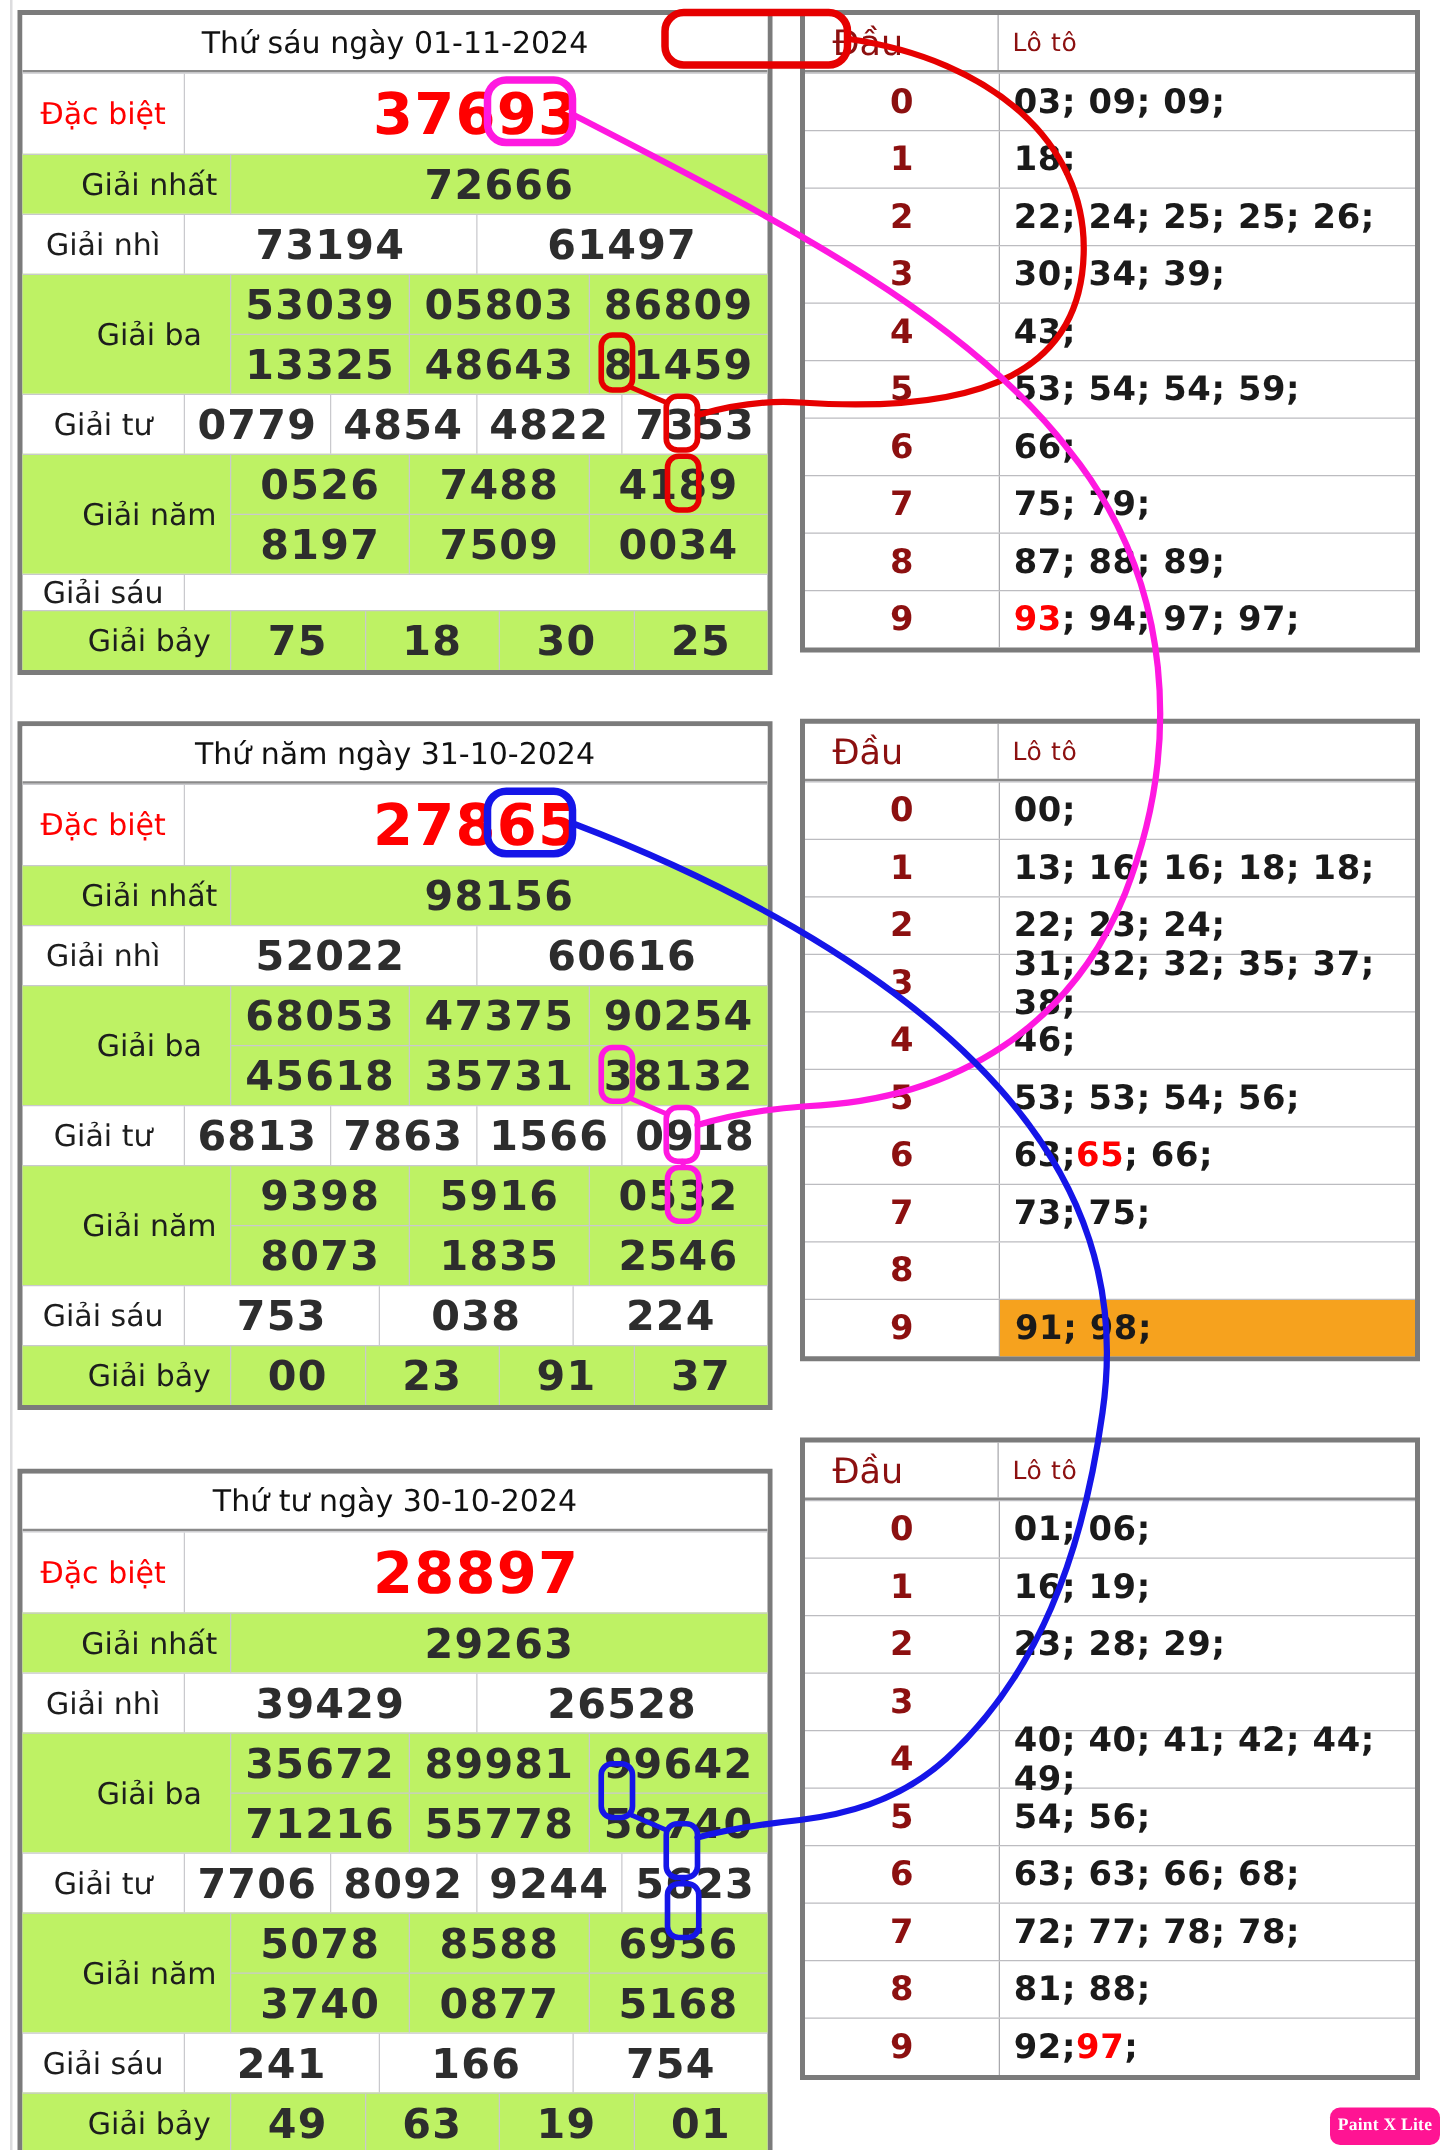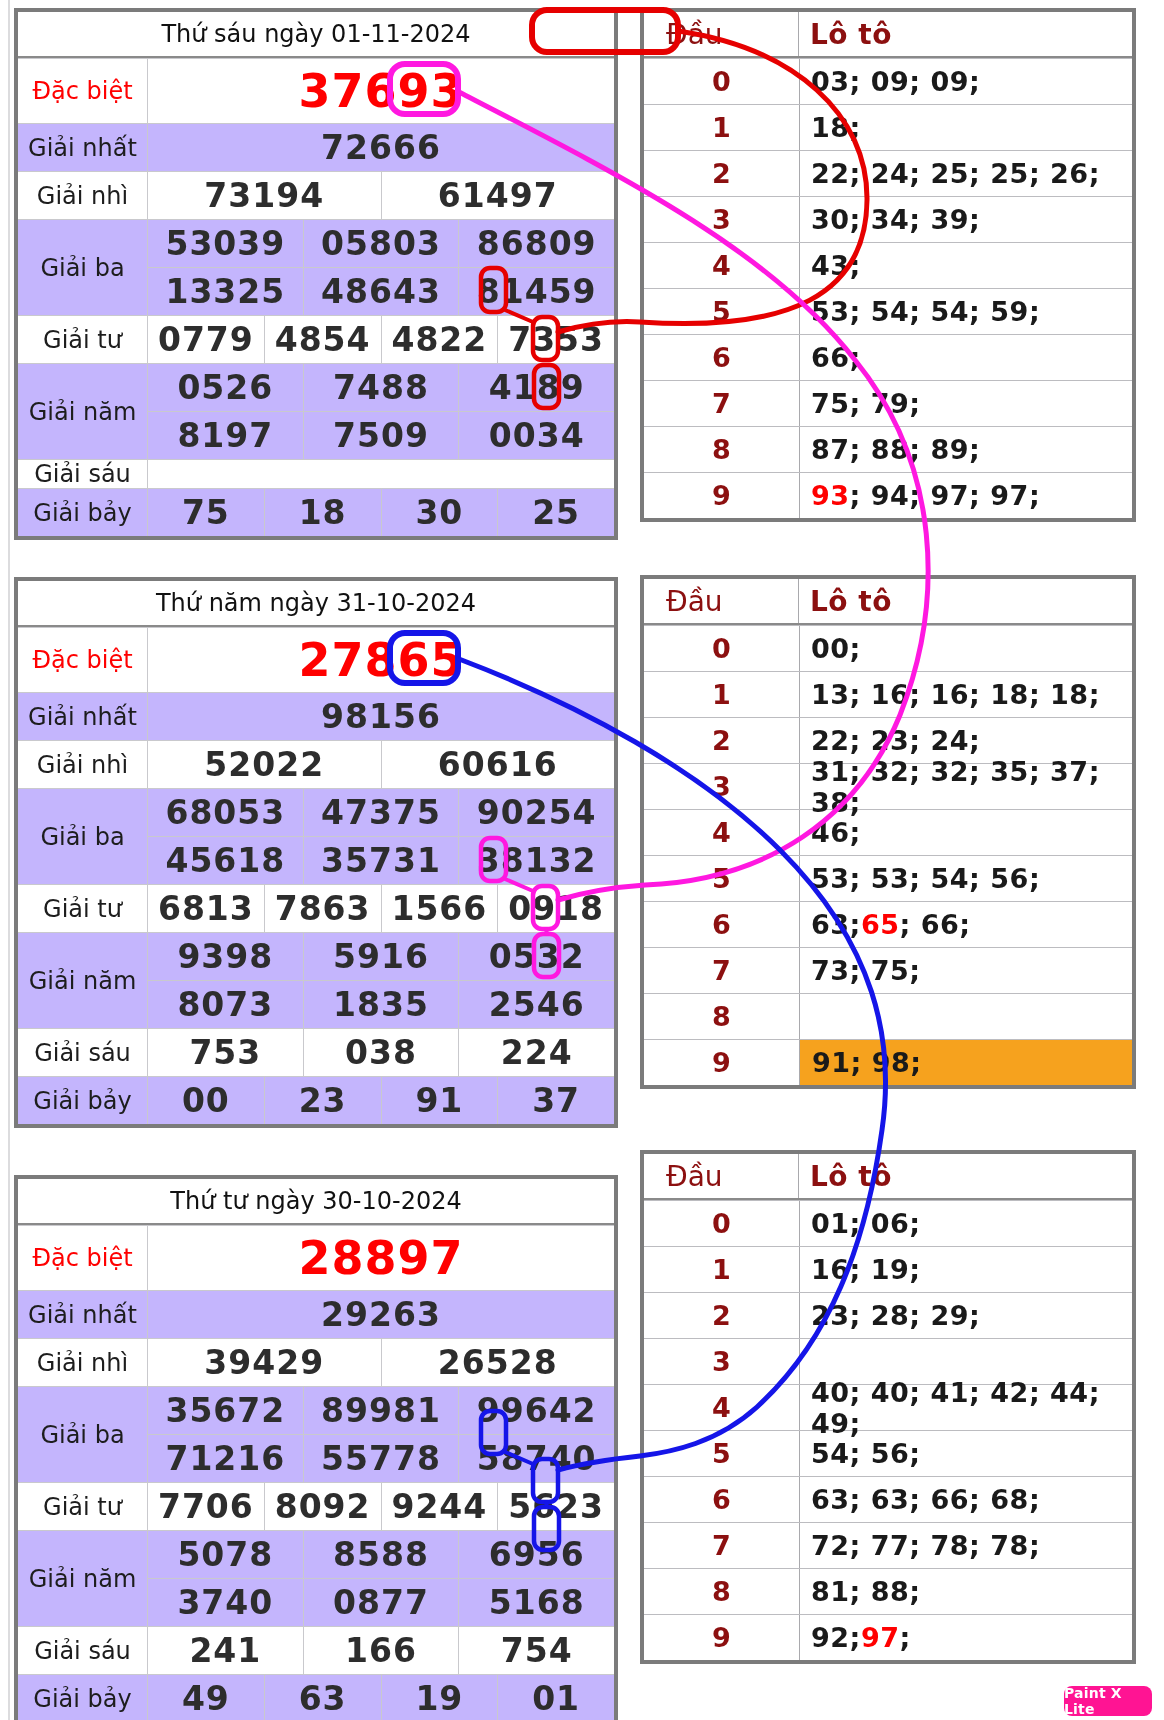--- a/index.html
+++ b/index.html
@@ -8,21 +8,21 @@
 
   .page-line{position:absolute;left:8px;top:0;width:2px;height:1720px;background:#dcdcde;}
 
   
   .xs-wrap{position:absolute;left:14px;width:604px;background:#fff;
            border:4px solid #7b7b7b;box-sizing:border-box;}
   .xs-header{height:44px;display:flex;align-items:center;justify-content:center;
              font-size:24px;color:#111;border-bottom:2px solid #8a8a8a;background:#fff;}
   .xs-row{display:flex;border-top:1px solid #c9c9cd;}
   .xs-row:first-of-type{border-top:none;}
-  .xs-row.shade{background:#c4b5fd;}
+  .xs-row.shade{background:#bef264;padding-left:37px;}
   .xs-label{width:129px;flex:0 0 129px;display:flex;align-items:center;justify-content:center;
             font-size:24px;color:#1d1d1d;border-right:1px solid #c9c9cd;}
   .xs-label.red{color:#ff0000;}
   .xs-lines{flex:1;display:flex;flex-direction:column;}
   .xs-line{display:flex;height:47px;}
   .xs-line+.xs-line{border-top:1px solid #c9c9cd;}
   .xs-row.special .xs-line{height:64px;}
   .xs-val{flex:1;display:flex;align-items:center;justify-content:center;
           font-size:33px;font-weight:bold;color:#2d2d2d;letter-spacing:1px;}
   .xs-val+.xs-val{border-left:1px solid #c9c9cd;}
@@ -32,34 +32,34 @@
   .lt-wrap{position:absolute;left:640px;width:496px;background:#fff;
            border:4px solid #7b7b7b;box-sizing:border-box;}
   .lt-row{display:flex;height:45px;border-top:1px solid #bcbcc0;}
   .lt-row:first-of-type{border-top:none;}
   .lt-row.lt-head{height:44px;border-bottom:2px solid #8a8a8a;}
   .lt-c1{width:155px;flex:0 0 155px;display:flex;align-items:center;justify-content:center;
          font-size:27px;font-weight:bold;color:#8c1010;border-right:1px solid #a9a9ad;}
   .lt-head .lt-c1{font-weight:normal;font-size:28px;justify-content:flex-start;padding-left:22px;box-sizing:border-box;}
   .lt-c2{flex:1;display:flex;align-items:center;padding-left:11px;
          font-size:27px;font-weight:bold;color:#1a1a1a;letter-spacing:0.5px;}
-  .lt-head .lt-c2{font-weight:bold;font-size:28px;color:#8c1010;}
+  .lt-head .lt-c2{font-weight:normal;font-size:20px;color:#8c1010;}
   .lt-c2.hl{background:var(--hl-orange,#f6a21e);padding-left:12px;}
   .lt-c2 .redpart{color:#ff0000;}
 
   
   #ann{position:absolute;left:0;top:0;pointer-events:none;z-index:50;}
   .ann-red{stroke:var(--ann-red,#e60000);}
   .ann-mag{stroke:var(--ann-mag,#ff18e0);}
   .ann-blue{stroke:var(--ann-blue,#1515e8);}
 
   
   .wm{position:absolute;left:1064px;top:1686px;width:88px;height:30px;border-radius:8px;
       background:var(--wm-bg,#ff1493);color:#fff;font-size:14px;font-weight:bold;
-      display:flex;align-items:center;justify-content:center;z-index:60;letter-spacing:0.2px;}
+      display:flex;align-items:center;justify-content:center;z-index:60;letter-spacing:0.2px;font-family:Liberation Serif, serif;}
 </style>
 </head>
 <body>
 
 <div class="page-line"></div>
 
 <div id="left-tables">
     <div class="xs-wrap" style="top: 8px;">
       <div class="xs-header">Thứ sáu ngày 01-11-2024</div>
       <div class="xs-row special">

